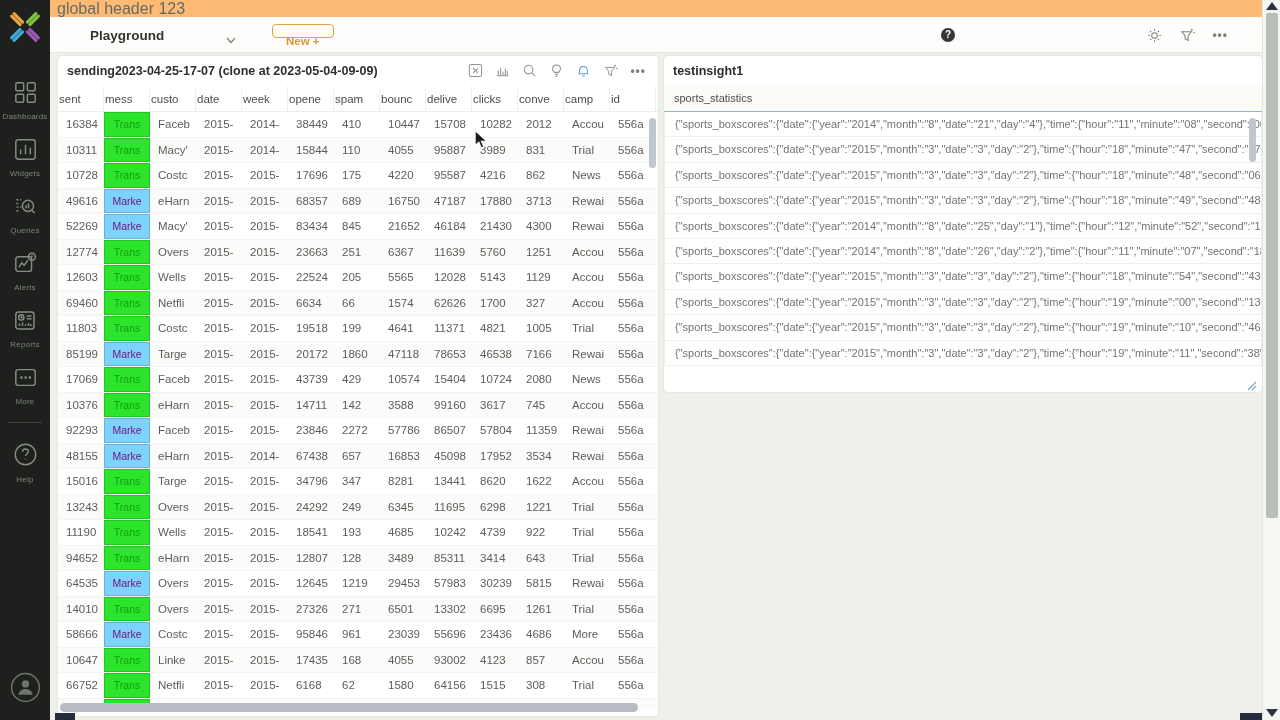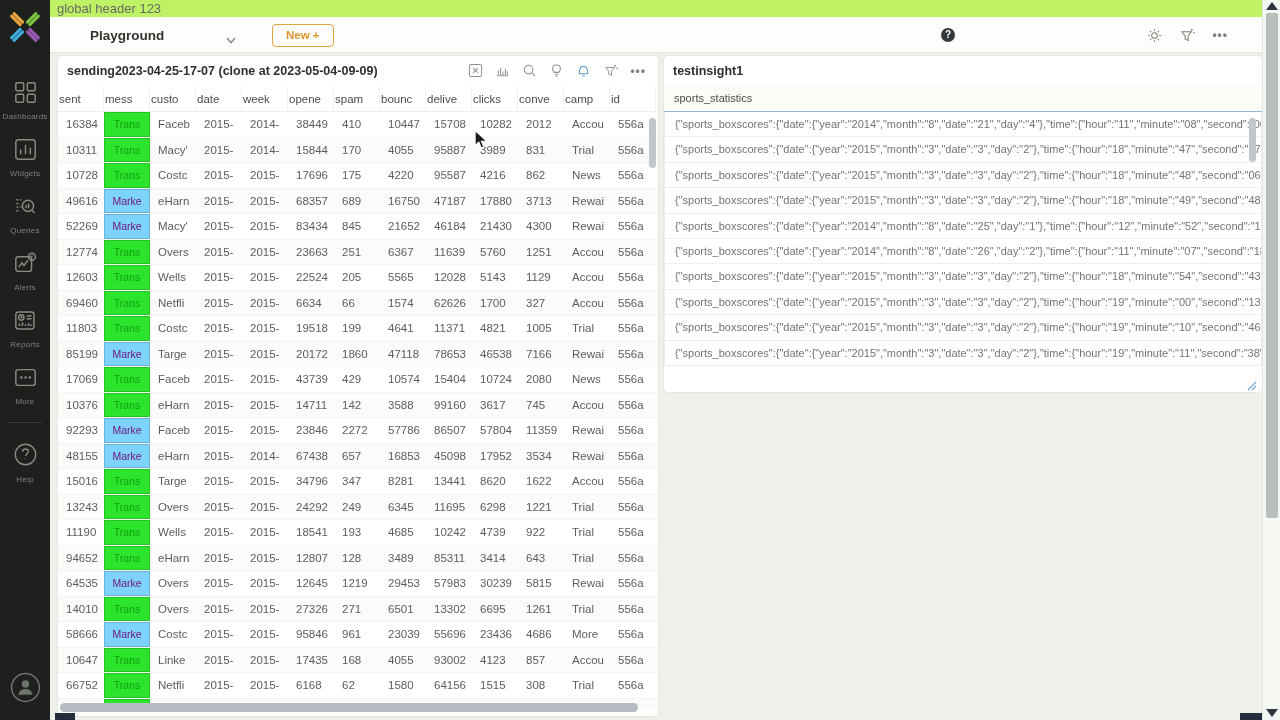--- a/index.html
+++ b/index.html
@@ -15,29 +15,29 @@
   .nav-item { width:50px; padding:9px 0 8px; display:flex; flex-direction:column;
     align-items:center; cursor:pointer; }
   .nav-item svg { stroke:#878c83; fill:none; stroke-width:1.2; }
   .nav-label { margin-top:4px; font-size:8px; color:#7d827a; letter-spacing:.2px; }
   .side-divider { width:34px; height:1px; background:#3a3d38; margin:8px 0 10px; }
   .avatar-wrap { position:absolute; bottom:16px; left:0; width:50px; display:flex; justify-content:center; }
 
   
   .main { position:absolute; left:50px; top:0; width:1212px; height:720px; }
   .global-strip { position:absolute; left:0; top:0; width:1212px; height:17px;
-    background:#bef264; color:#666b61; font-size:13px; line-height:17px; padding-left:7px; }
+    background:#fdba74; color:#666b61; font-size:16px; line-height:17px; padding-left:7px; }
   .topbar { position:absolute; left:0; top:17px; width:1212px; height:36px;
     background:#fdfdfb; border-bottom:1px solid #e3e6df; }
   .workspace { position:absolute; left:16px; top:0; height:36px; display:flex;
     align-items:center; cursor:pointer;margin-left:24px; }
   .workspace-name { font-size:13.5px; font-weight:bold; color:#33342f; }
   .chevron { position:absolute; left:176px; top:13px; width:9px; height:9px; }
   .chevron svg { stroke:#8b9086; fill:none; stroke-width:1.5; }
-  .new-btn { position:absolute; left:222px; top:7px; height:23px; padding:0 13px;
+  .new-btn { position:absolute; left:222px; top:7px; height:14px; padding:6px 13px;
     border:1px solid #e2a33c; border-radius:4px; background:transparent; color:#dd9731;
     font-size:11.5px; font-weight:bold; line-height:21px; cursor:pointer;
     font-family:"Liberation Sans", sans-serif; }
   .search-box { position:absolute; left:478px; top:5px; width:400px; height:27px;
     border:1px solid #dde1d9; border-radius:4px; background:#fff;
     display:flex; align-items:center; padding-left:8px; }
   .search-box svg { stroke:#9fb3c0; fill:none; stroke-width:1.1; flex:none; }
   .search-input { border:none; outline:none; flex:1; margin-left:7px; font-size:12px;
     color:#555; background:transparent; font-family:"Liberation Sans", sans-serif; }
   .search-input::placeholder { color:#a9afa6; }
@@ -311,21 +311,21 @@
           </div>
           <div class="tr">
             <div class="td">10311</div>
             <div class="td mess">
               <div class="mess-chip mess-trans">Trans</div>
             </div>
             <div class="td">Macy'</div>
             <div class="td">2015-</div>
             <div class="td">2014-</div>
             <div class="td">15844</div>
-            <div class="td">170</div>
+            <div class="td">110</div>
             <div class="td">4055</div>
             <div class="td">95887</div>
             <div class="td">3989</div>
             <div class="td">831</div>
             <div class="td">Trial</div>
             <div class="td">556a</div>
           </div>
           <div class="tr">
             <div class="td">10728</div>
             <div class="td mess">

